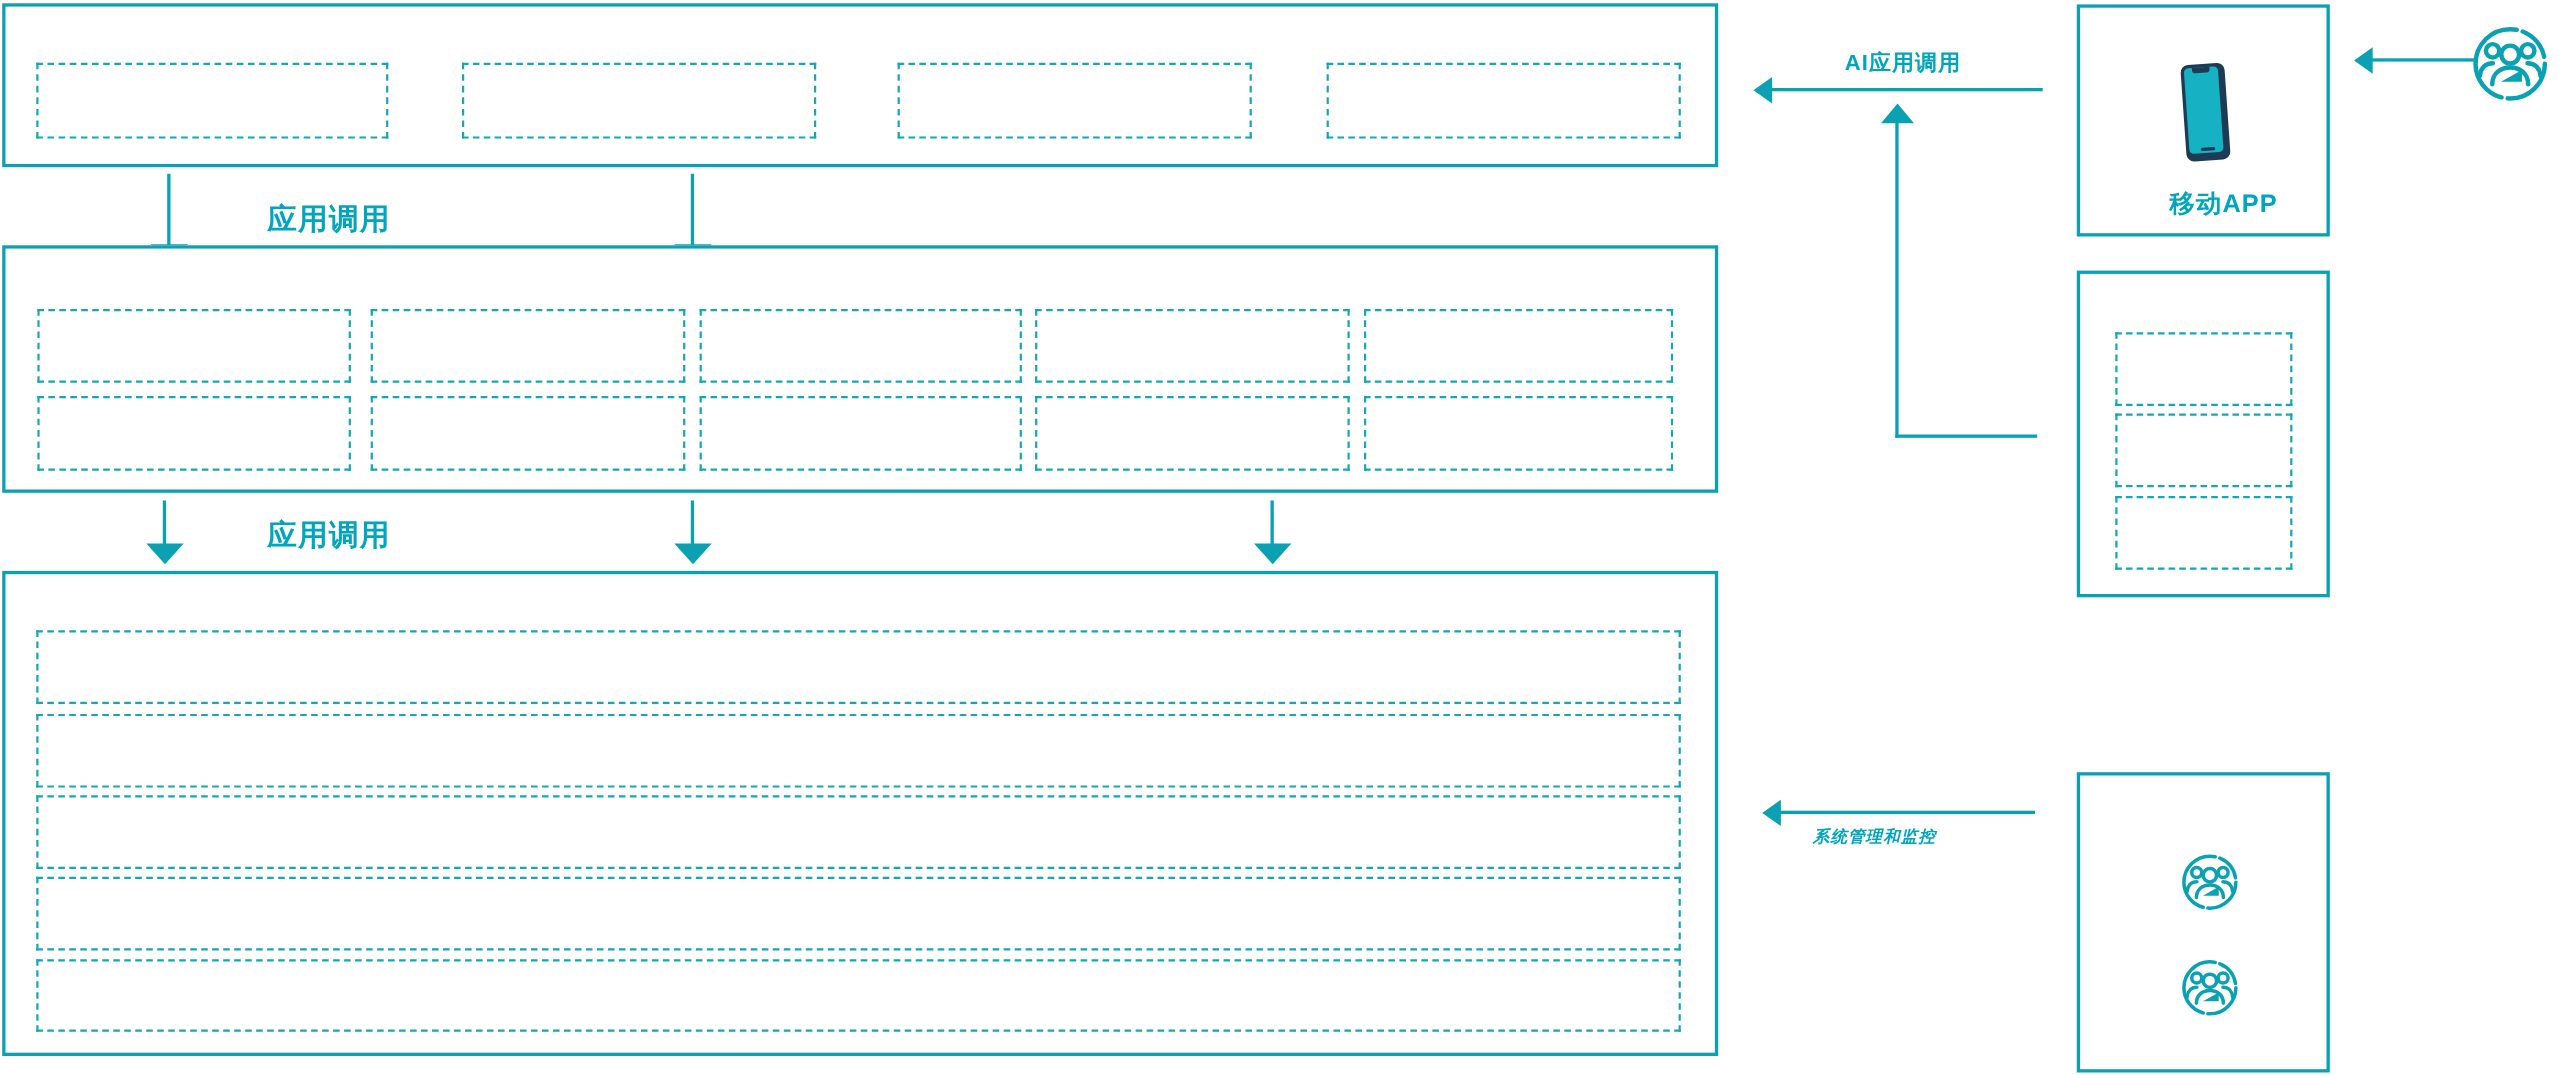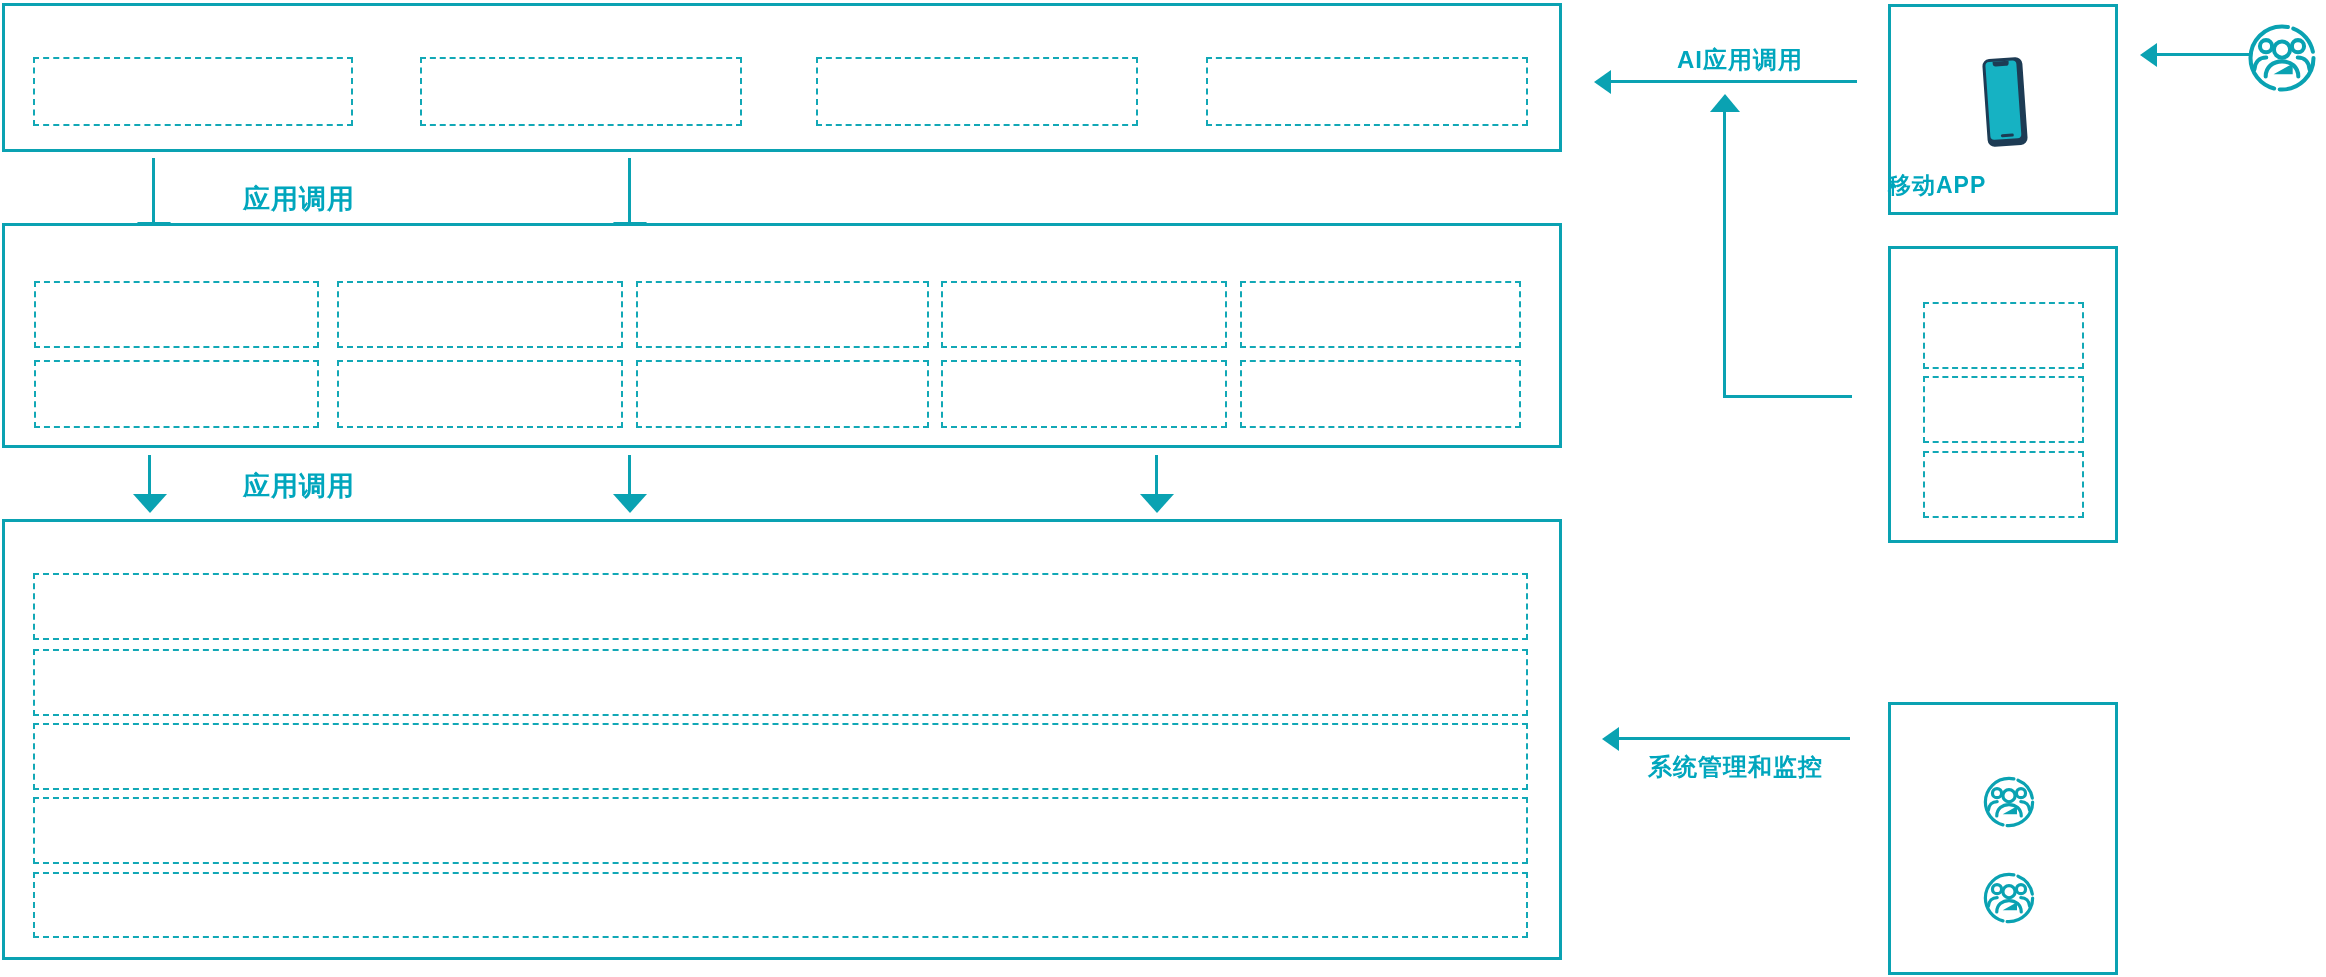--- a/index.html
+++ b/index.html
@@ -88,35 +88,35 @@
   <div class="diagram-label" style="left:243px;top:468px;font-size:27px;">应用调用</div>
 
   <div class="solid-box" style="left:2px;top:519px;width:1560px;height:441px;"></div>
 
   <div class="dashed-box" style="left:33px;top:573px;width:1495px;height:67px;"></div>
   <div class="dashed-box" style="left:33px;top:649px;width:1495px;height:67px;"></div>
   <div class="dashed-box" style="left:33px;top:723px;width:1495px;height:67px;"></div>
   <div class="dashed-box" style="left:33px;top:797px;width:1495px;height:67px;"></div>
   <div class="dashed-box" style="left:33px;top:872px;width:1495px;height:66px;"></div>
 
-  <div class="diagram-label" style="left:1677px;top:44px;font-size:24px;">AI应用调用</div>
+  <div class="diagram-label" style="left:1677px;top:44px;font-size:20px;">AI应用调用</div>
   <div class="shaft-h" style="left:1608px;top:80px;width:249px;"></div>
   <div class="head-left" style="left:1594px;top:70px;"></div>
 
   <div class="shaft-v" style="left:1723px;top:111px;height:287px;"></div>
   <div class="shaft-h" style="left:1723px;top:395px;width:129px;"></div>
   <div class="head-up" style="left:1710px;top:94px;"></div>
 
   <div class="solid-box" style="left:1888px;top:4px;width:230px;height:211px;"></div>
   <div class="phone" style="left:1985px;top:58px;">
     <div class="phone-screen"></div>
     <div class="phone-notch"></div>
     <div class="phone-homeline"></div>
   </div>
-  <div class="diagram-label" style="left:1888px;top:170px;width:267px;font-size:23px;">移动APP</div>
+  <div class="diagram-label" style="left:1888px;top:170px;width:267px;text-align:center;font-size:23px;">移动APP</div>
 
   <div class="shaft-h" style="left:2154px;top:53px;width:95px;"></div>
   <div class="head-left" style="left:2140px;top:43px;"></div>
 
   <div class="user-icon" style="left:2246px;top:22px;width:72px;height:72px;">
     <svg viewBox="0 0 64 64">
       <g fill="none" stroke="currentColor" stroke-width="3.6" stroke-linecap="round">
         <circle cx="32" cy="32" r="28" stroke-dasharray="46 5 86 5 28 6"></circle>
         <circle cx="32" cy="24.5" r="7.2"></circle>
         <path d="M17.5 48.5 c0-8.5 6.5-13.5 14.5-13.5 c8 0 14.5 5 14.5 13.5"></path>
@@ -129,21 +129,21 @@
     </svg>
   </div>
 
   <div class="solid-box" style="left:1888px;top:246px;width:230px;height:297px;"></div>
   <div class="dashed-box" style="left:1923px;top:302px;width:161px;height:67px;"></div>
   <div class="dashed-box" style="left:1923px;top:376px;width:161px;height:67px;"></div>
   <div class="dashed-box" style="left:1923px;top:451px;width:161px;height:67px;"></div>
 
   <div class="shaft-h" style="left:1616px;top:737px;width:234px;"></div>
   <div class="head-left" style="left:1602px;top:727px;"></div>
-  <div class="diagram-label" style="left:1648px;top:751px;font-size:24px;">系统管理和监控</div>
+  <div class="diagram-label" style="left:1648px;top:751px;font-size:15px;font-style:italic;">系统管理和监控</div>
 
   <div class="solid-box" style="left:1888px;top:702px;width:230px;height:273px;"></div>
   <div class="user-icon" style="left:1982px;top:775px;width:54px;height:54px;">
     <svg viewBox="0 0 64 64">
       <g fill="none" stroke="currentColor" stroke-width="3.8" stroke-linecap="round">
         <circle cx="32" cy="32" r="28" stroke-dasharray="46 5 86 5 28 6"></circle>
         <circle cx="32" cy="24.5" r="7.2"></circle>
         <path d="M17.5 48.5 c0-8.5 6.5-13.5 14.5-13.5 c8 0 14.5 5 14.5 13.5"></path>
         <circle cx="17.8" cy="21.5" r="5.4"></circle>
         <circle cx="46.2" cy="21.5" r="5.4"></circle>

